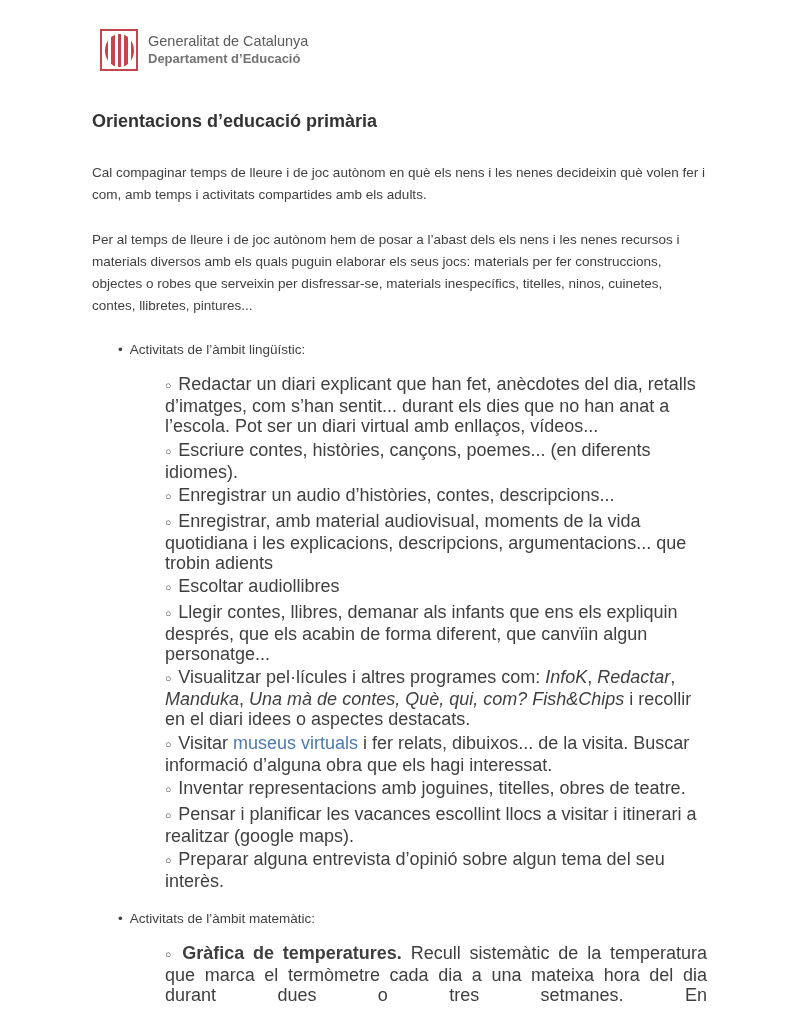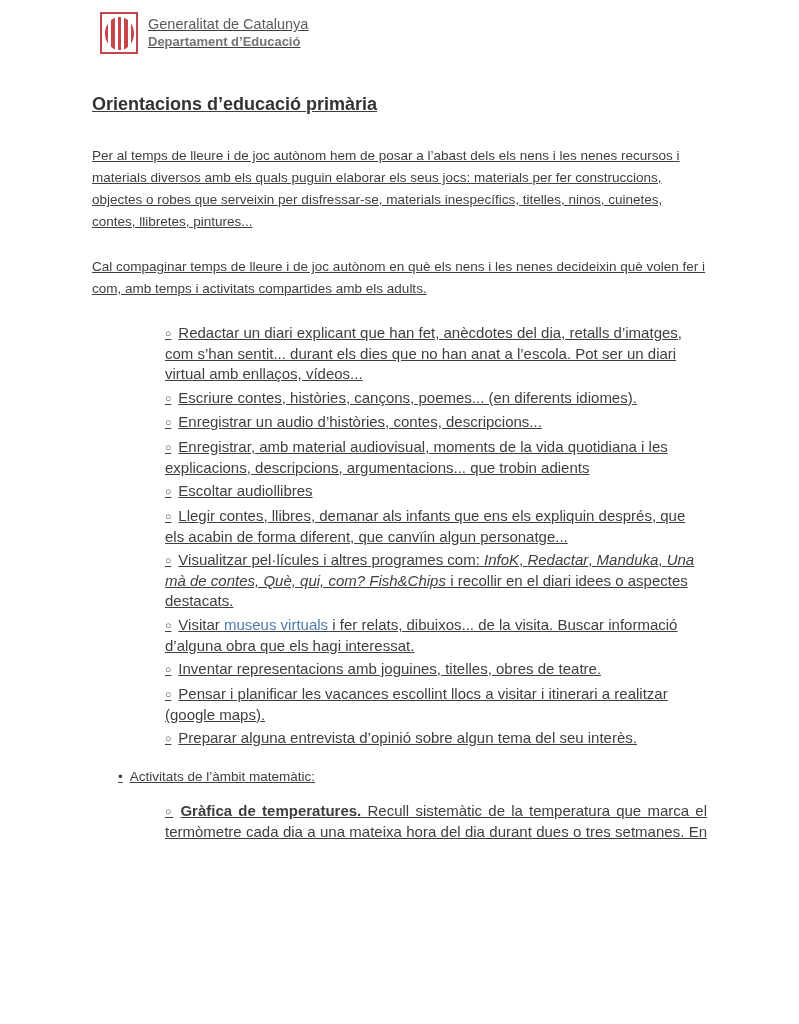--- a/index.html
+++ b/index.html
@@ -5,23 +5,22 @@
   * { margin: 0; padding: 0; box-sizing: border-box; }
   html, body { background: #ffffff; }
   body {
     width: 799px; height: 1024px;
     font-family: "Liberation Sans", "DejaVu Sans", sans-serif;
     color: #3f3f3f;
     overflow: hidden;
   }
   .page {
     width: 799px; height: 956px;
-    padding: 12px 92px 0 92px;
+    padding: 29px 92px 0 92px;
     background: #ffffff;
-    text-decoration: underline;
   }
 
   
   .org-header { display: flex; align-items: center; gap: 10px; margin-left: 8px; margin-bottom: 40px; }
   .logo-square {
     width: 38px; height: 42px;
     border: 2px solid #c5454c;
     display: flex; align-items: center; justify-content: center;
     background: #ffffff;
     flex: 0 0 auto;
@@ -56,21 +55,21 @@
 
   
   .bullet-heading {
     font-size: 13.5px; line-height: 20px;
     padding-left: 26px;
     margin: 0 0 14px 0;
   }
   .bullet-heading::before { content: "\2022"; margin-right: 7px; }
   .sub-list { padding-left: 73px; margin-bottom: 14px; }
   .sub-item {
-    font-size: 15px; line-height: 20px;
+    font-size: 18px; line-height: 20px;
     margin: 0 0 3.5px 0;
     max-width: 546px;
   }
   .sub-item::before {
     content: "\25CB";
     font-size: 10.5px;
     margin-right: 7px;
     position: relative; top: -1px;
     color: #4a4a4a;
   }
@@ -90,24 +89,25 @@
       <div class="logo-oval"></div>
     </div>
     <div class="org-text">
       <div class="org-name">Generalitat de Catalunya</div>
       <div class="org-dept">Departament d’Educació</div>
     </div>
   </header>
 
   <h1 class="doc-title">Orientacions d’educació primària</h1>
 
+  <p class="body-par">Cal compaginar temps de lleure i de joc autònom en què els nens i les nenes decideixin què volen fer i com, amb temps i activitats compartides amb els adults.</p>
   <p class="body-par">Per al temps de lleure i de joc autònom hem de posar a l’abast dels els nens i les nenes recursos i materials diversos amb els quals puguin elaborar els seus jocs: materials per fer construccions, objectes o robes que serveixin per disfressar-se, materials inespecífics, titelles, ninos, cuinetes, contes, llibretes, pintures...</p>
-  <p class="body-par">Cal compaginar temps de lleure i de joc autònom en què els nens i les nenes decideixin què volen fer i com, amb temps i activitats compartides amb els adults.</p>
 
   <section>
+    <div class="bullet-heading">Activitats de l’àmbit lingüístic:</div>
     <div class="sub-list">
       <p class="sub-item">Redactar un diari explicant que han fet, anècdotes del dia, retalls d’imatges, com s’han sentit... durant els dies que no han anat a l’escola. Pot ser un diari virtual amb enllaços, vídeos...</p>
       <p class="sub-item">Escriure contes, històries, cançons, poemes... (en diferents idiomes).</p>
       <p class="sub-item">Enregistrar un audio d’històries, contes, descripcions...</p>
       <p class="sub-item">Enregistrar, amb material audiovisual, moments de la vida quotidiana i les explicacions, descripcions, argumentacions... que trobin adients</p>
       <p class="sub-item">Escoltar audiollibres</p>
       <p class="sub-item">Llegir contes, llibres, demanar als infants que ens els expliquin després, que els acabin de forma diferent, que canvïin algun personatge...</p>
       <p class="sub-item"><span>Visualitzar pel·lícules i altres programes com: </span><span class="it">InfoK</span><span>, </span><span class="it">Redactar</span><span>, </span><span class="it">Manduka</span><span>, </span><span class="it">Una mà de contes, Què, qui, com? Fish&amp;Chips</span><span> i recollir en el diari idees o aspectes destacats.</span></p>
       <p class="sub-item"><span>Visitar </span><a class="doc-link">museus virtuals</a><span> i fer relats, dibuixos... de la visita. Buscar informació d’alguna obra que els hagi interessat.</span></p>
       <p class="sub-item">Inventar representacions amb joguines, titelles, obres de teatre.</p>

